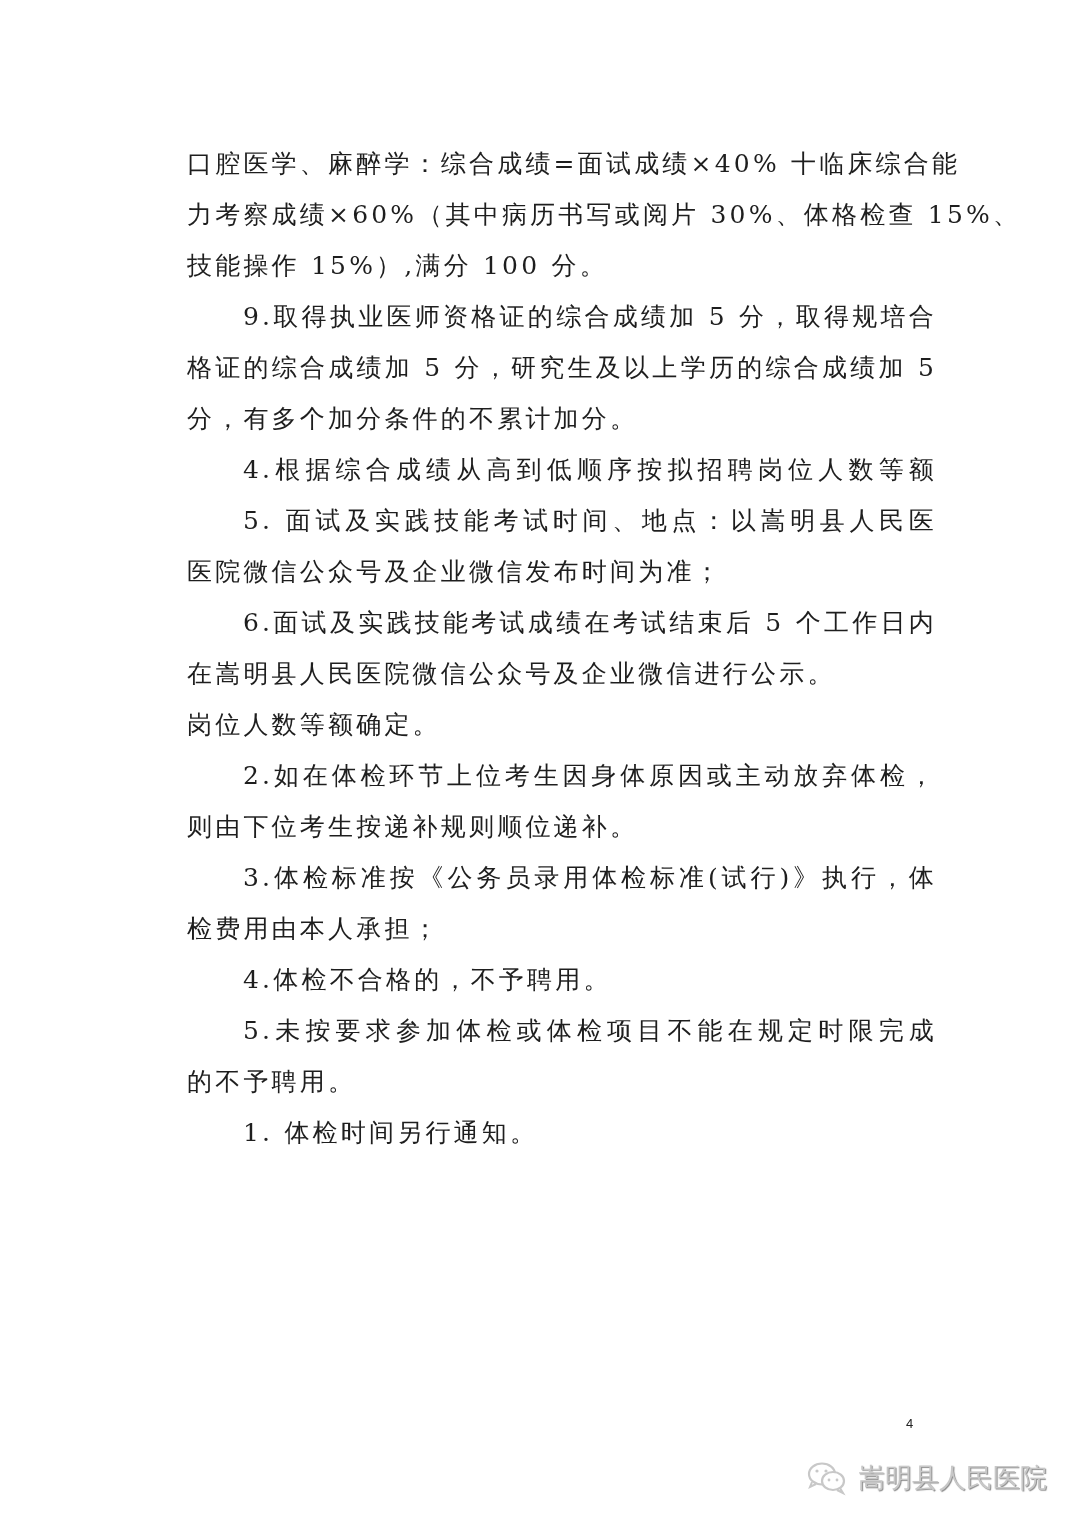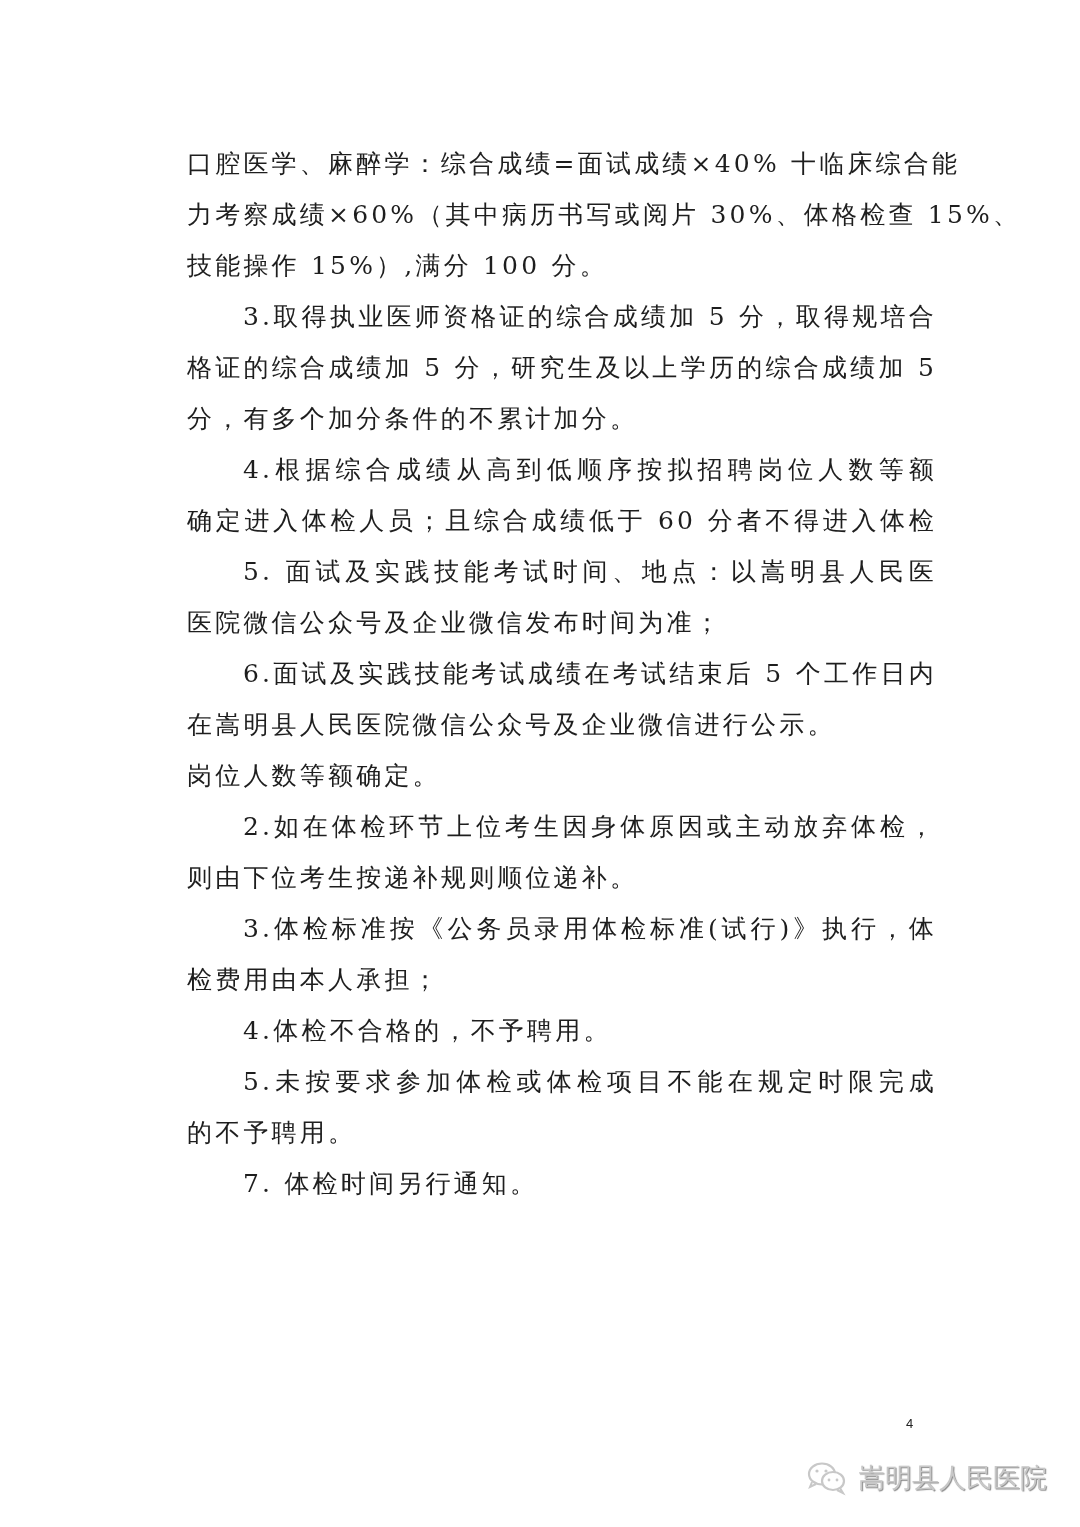--- a/index.html
+++ b/index.html
@@ -37,26 +37,25 @@
   </style>
 </head>
 <body>
 
 <div class="page">
 
   <div class="line">口腔医学、麻醉学：综合成绩=面试成绩×40% 十临床综合能</div>
   <div class="line">力考察成绩×60%（其中病历书写或阅片 30%、体格检查 15%、</div>
   <div class="line last">技能操作 15%）,满分 100 分。</div>
 
-  <div class="line indent">3.取得执业医师资格证的综合成绩加 5 分，取得规培合</div>
+  <div class="line indent">9.取得执业医师资格证的综合成绩加 5 分，取得规培合</div>
   <div class="line">格证的综合成绩加 5 分，研究生及以上学历的综合成绩加 5</div>
   <div class="line last">分，有多个加分条件的不累计加分。</div>
 
   <div class="line indent">4.根据综合成绩从高到低顺序按拟招聘岗位人数等额</div>
-  <div class="line">确定进入体检人员；且综合成绩低于 60 分者不得进入体检</div>
 
   <div class="line indent">5. 面试及实践技能考试时间、地点：以嵩明县人民医</div>
   <div class="line last">医院微信公众号及企业微信发布时间为准；</div>
 
   <div class="line indent">6.面试及实践技能考试成绩在考试结束后 5 个工作日内</div>
   <div class="line last">在嵩明县人民医院微信公众号及企业微信进行公示。</div>
 
 
   <div class="line last">岗位人数等额确定。</div>
 
@@ -64,21 +63,21 @@
   <div class="line last">则由下位考生按递补规则顺位递补。</div>
 
   <div class="line indent">3.体检标准按《公务员录用体检标准(试行)》执行，体</div>
   <div class="line last">检费用由本人承担；</div>
 
   <div class="line indent last">4.体检不合格的，不予聘用。</div>
 
   <div class="line indent">5.未按要求参加体检或体检项目不能在规定时限完成</div>
   <div class="line last">的不予聘用。</div>
 
-  <div class="line indent last">7. 体检时间另行通知。</div>
+  <div class="line indent last">1. 体检时间另行通知。</div>
 </div>
 
 <div class="page-num">4</div>
 
 <div class="watermark">
   <span>
     <svg width="44" height="36" viewBox="0 0 44 36">
       <ellipse cx="16" cy="14" rx="13" ry="10.5" fill="none" stroke="#c8c8c8" stroke-width="2.2"></ellipse>
       <ellipse cx="27" cy="21" rx="11" ry="9" fill="#ffffff" stroke="#c8c8c8" stroke-width="2.2"></ellipse>
       <circle cx="11" cy="11" r="1.6" fill="#c8c8c8"></circle>

